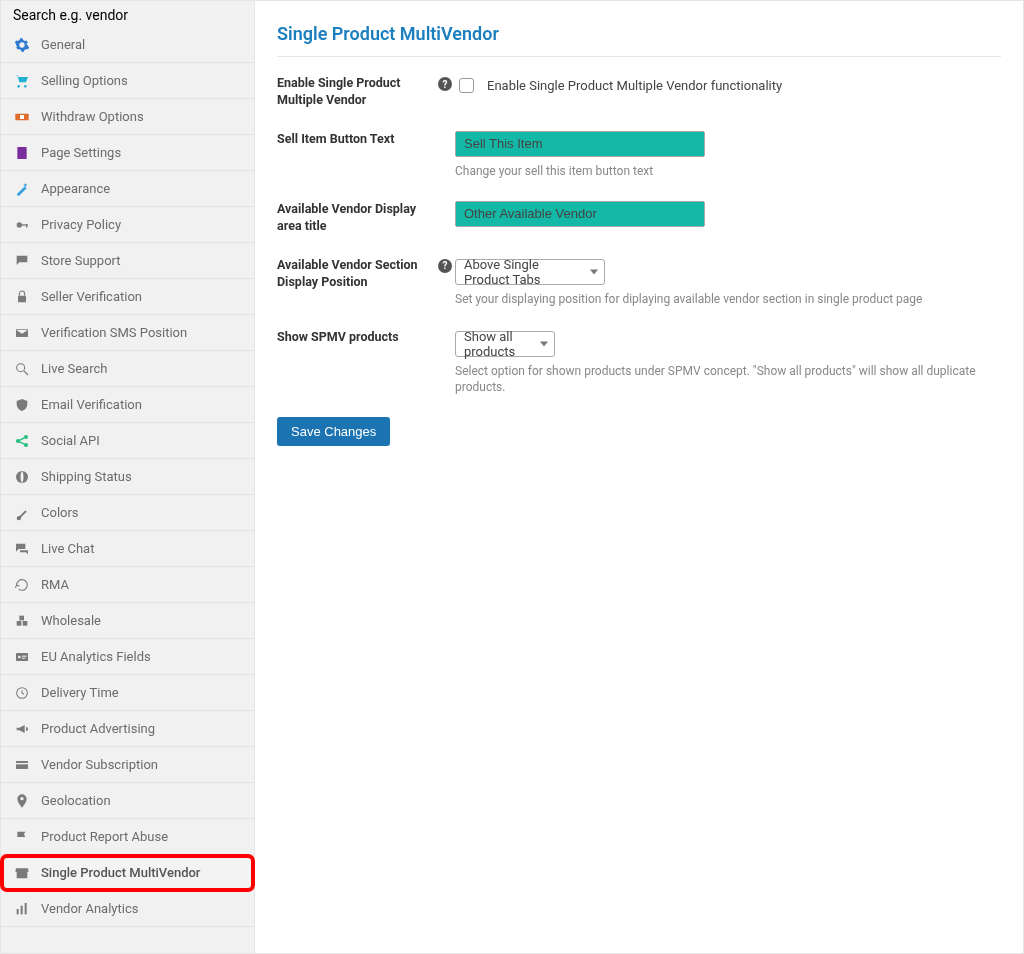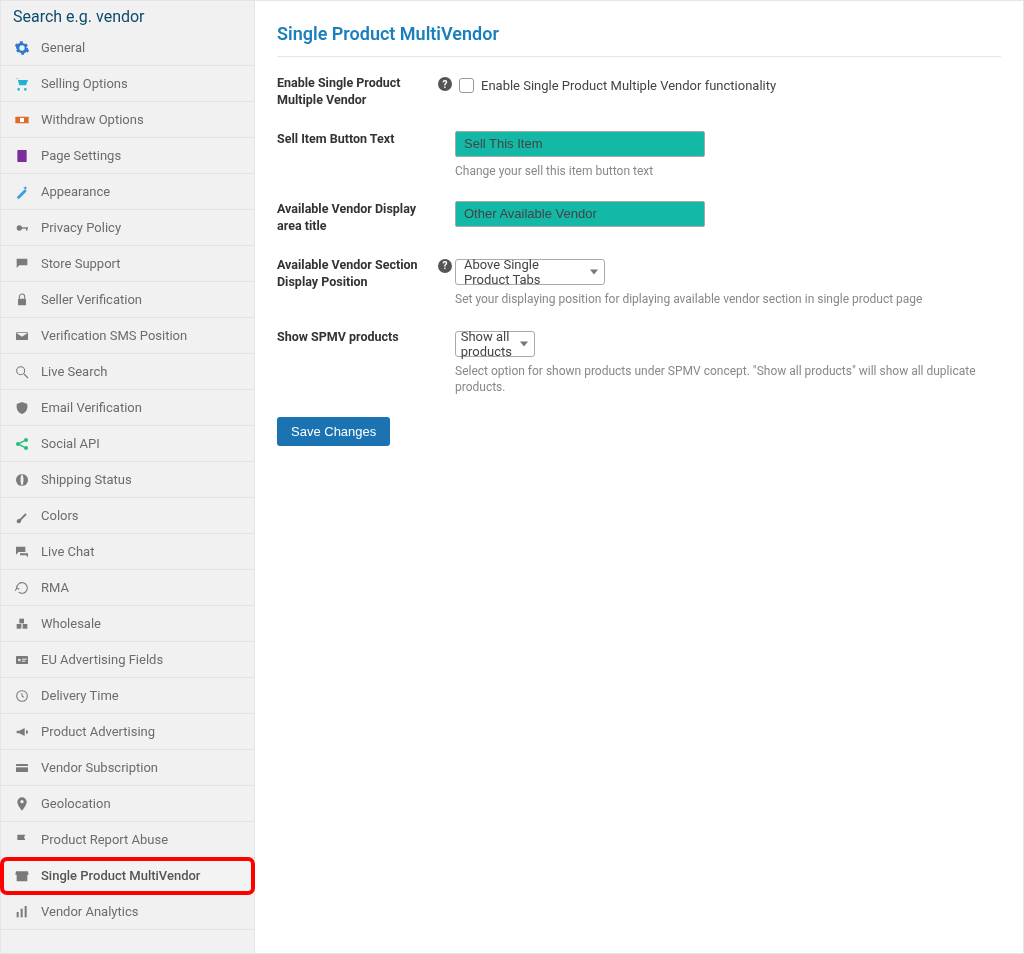--- a/index.html
+++ b/index.html
@@ -16,21 +16,21 @@
     min-height:954px;
     border:1px solid #e5e5e5;
   }
   .sidebar {
     width: 254px;
     background:#f1f1f1;
     border-right:1px solid #e5e5e5;
     display:flex;
     flex-direction:column;
   }
-  .search-wrap { padding: 6px 12px 4px 12px; color:#0c4a6e; font-size:16px; }
+  .search-wrap { padding: 6px 12px 4px 12px; color:#000000; font-size:14px; }
   .nav { list-style:none; margin:0; padding:0; }
   .nav-item {
     display:flex;
     align-items:center;
     gap:10px;
     height:36px;
     padding: 0 12px;
     border-bottom:1px solid #e2e2e2;
     color:#6c6c6c;
     font-size:13px;
@@ -70,21 +70,21 @@
     line-height:1.35;
   }
   .row .help-col { width:20px; display:flex; justify-content:center; padding-top:2px; }
   .row .control { flex:1; }
   .help-icon {
     width:14px; height:14px; border-radius:50%;
     background:#555; color:#fff; font-size:10px; font-weight:700;
     display:inline-flex; align-items:center; justify-content:center;
     cursor:help;
   }
-  .checkbox-line { display:flex; align-items:center; gap:4px; }
+  .checkbox-line { display:flex; align-items:center; gap:10px; }
   .checkbox {
     appearance:none;
     -webkit-appearance:none;
     width:15px; height:15px;
     border:1px solid #999;
     border-radius:3px;
     background:#fff;
     cursor:pointer;
   }
   .desc { font-size:12px; color:#888; margin-top:6px; line-height:1.35; }
@@ -306,21 +306,21 @@
 
       <li class="nav-item">
         <span class="icon">
           <svg viewBox="0 0 24 24">
               <rect class="c-grey" x="3" y="6" width="18" height="12" rx="1"></rect>
               <circle fill="#f1f1f1" cx="8" cy="12" r="2"></circle>
               <rect fill="#f1f1f1" x="12" y="10" width="7" height="1.5"></rect>
               <rect fill="#f1f1f1" x="12" y="13" width="5" height="1.5"></rect>
             </svg>
         </span>
-        <span>EU Advertising Fields</span>
+        <span>EU Analytics Fields</span>
       </li>
 
       <li class="nav-item">
         <span class="icon">
           <svg viewBox="0 0 24 24">
               <circle class="s-grey" cx="12" cy="12" r="8"></circle>
               <path class="s-grey" d="M12 8v4l3 2"></path>
             </svg>
         </span>
         <span>Delivery Time</span>
@@ -431,21 +431,21 @@
           <span class="chev"></span>
         </div>
         <div class="desc">Set your displaying position for diplaying available vendor section in single product page</div>
       </div>
     </div>
 
     <div class="row">
       <div class="label">Show SPMV products</div>
       <div class="help-col"></div>
       <div class="control">
-        <div class="select-wrap" style="width:80px">
+        <div class="select-wrap" style="width:100px">
           <span>Show all products</span>
           <span class="chev"></span>
         </div>
         <div class="desc">Select option for shown products under SPMV concept. "Show all products" will show all duplicate products.</div>
       </div>
     </div>
 
     <div style="margin-top:18px">
       <button class="btn-primary">Save Changes</button>
     </div>

